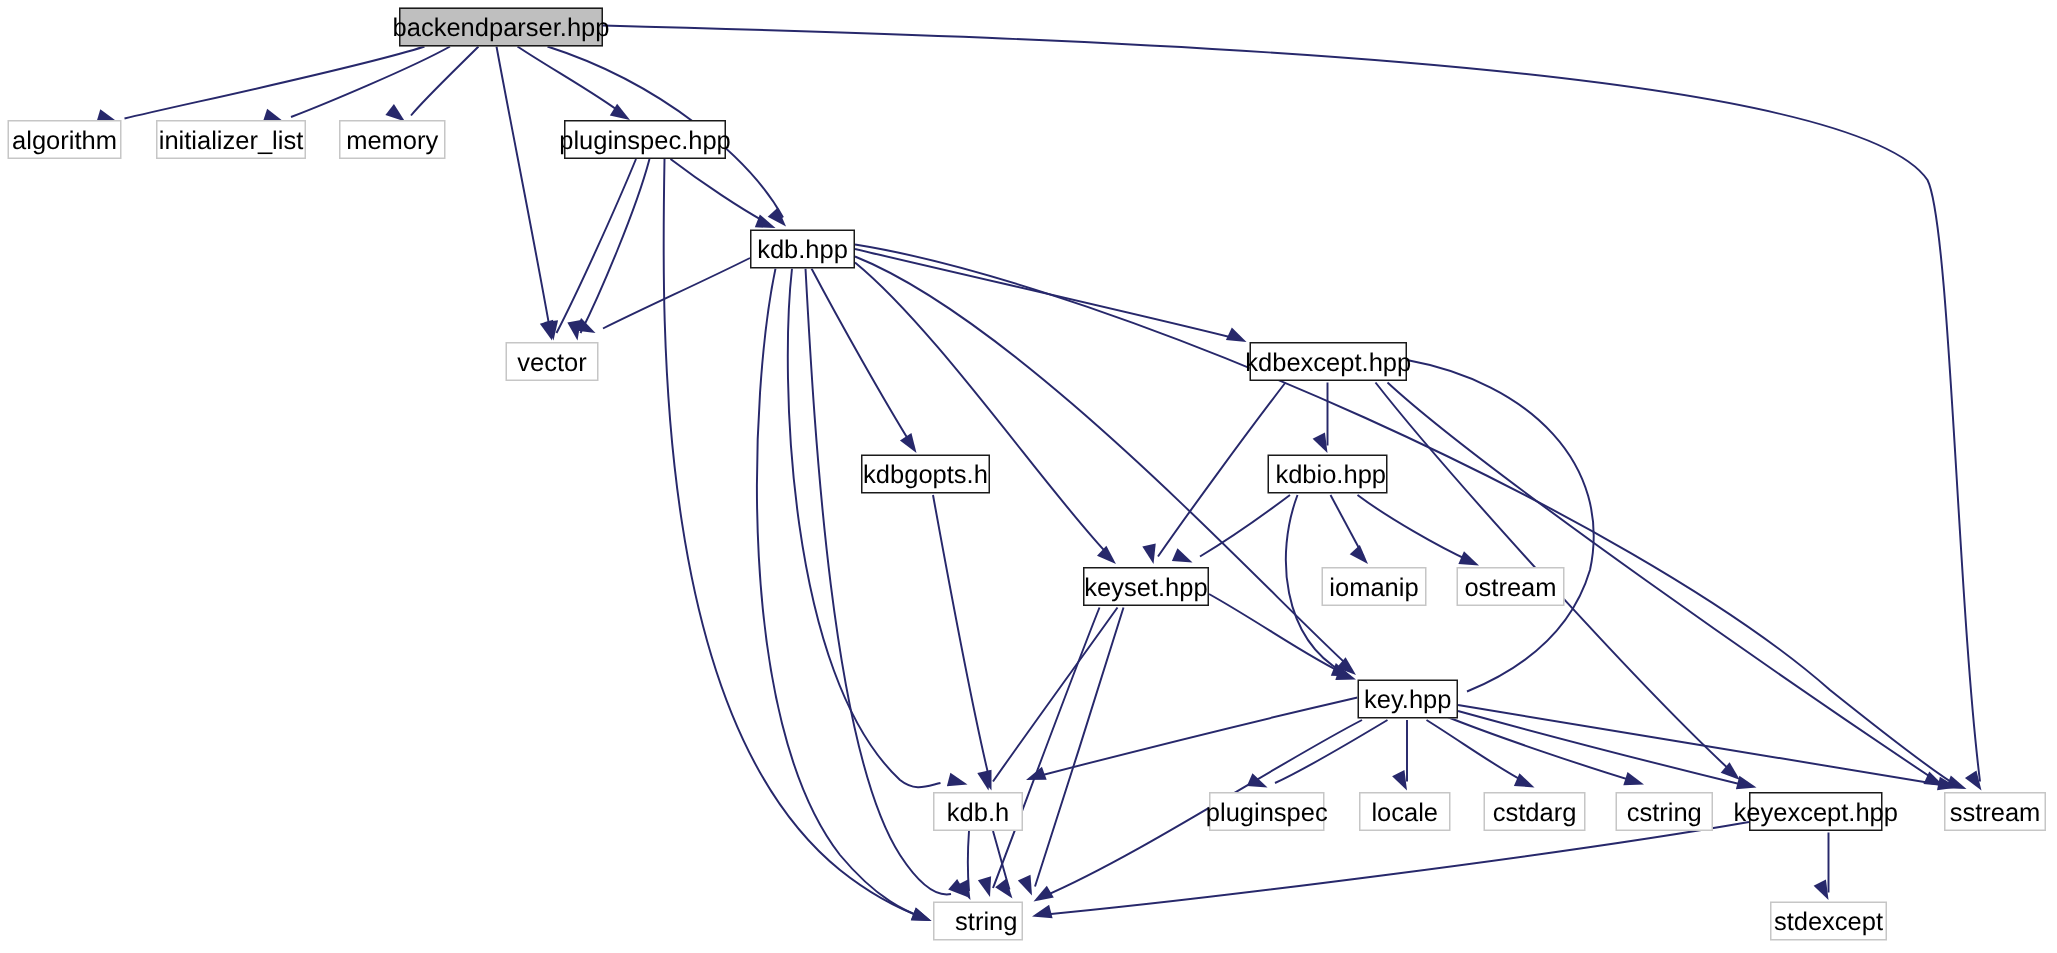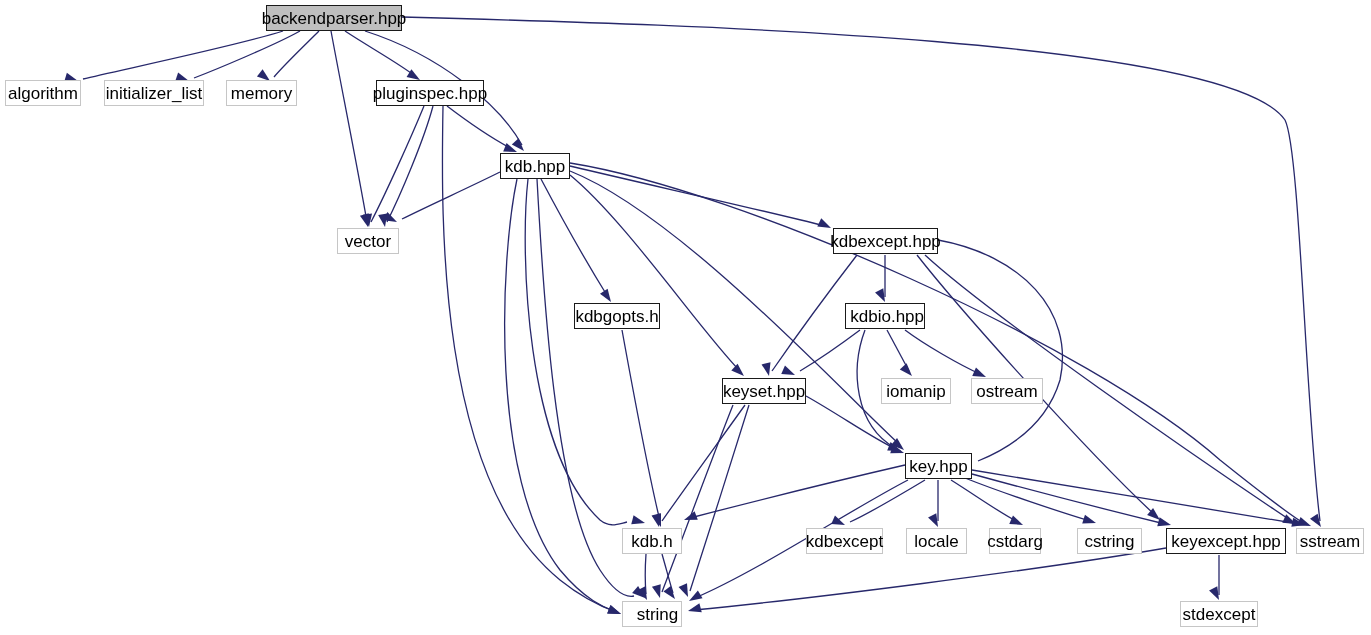--- a/index.html
+++ b/index.html
@@ -151,32 +151,32 @@
     <div class="node ext" style="left: 971px; top: 378px; width: 72px; height: 26px;">
       <span>ostream</span>
     </div>
     <div class="node hdr" style="left: 905px; top: 453px; width: 67px; height: 26px;">
       <span>key.hpp</span>
     </div>
     <div class="node ext" style="left: 622px; top: 528px; width: 60px; height: 26px;">
       <span>kdb.h</span>
     </div>
     <div class="node ext" style="left: 806px; top: 528px; width: 77px; height: 26px;">
-      <span>kdbexcept</span>
+      <span>pluginspec</span>
     </div>
     <div class="node ext" style="left: 906px; top: 528px; width: 61px; height: 26px;">
       <span>locale</span>
     </div>
-    <div class="node ext" style="left: 989px; top: 528px; width: 52px; height: 26px; justify-content: center;">
+    <div class="node ext" style="left: 989px; top: 528px; width: 68px; height: 26px; justify-content: center;">
       <span>cstdarg</span>
     </div>
     <div class="node ext" style="left: 1077px; top: 528px; width: 65px; height: 26px;">
       <span>cstring</span>
     </div>
-    <div class="node hdr" style="left: 1166px; top: 528px; width: 120px; height: 26px; text-align: right;">
+    <div class="node hdr" style="left: 1166px; top: 528px; width: 89px; height: 26px; text-align: right;">
       <span>keyexcept.hpp</span>
     </div>
     <div class="node ext" style="left: 1296px; top: 528px; width: 68px; height: 26px;">
       <span>sstream</span>
     </div>
     <div class="node ext" style="left: 622px; top: 601px; width: 60px; height: 26px; padding-left: 11px;">
       <span>string</span>
     </div>
     <div class="node ext" style="left: 1180px; top: 601px; width: 78px; height: 26px;">
       <span>stdexcept</span>

